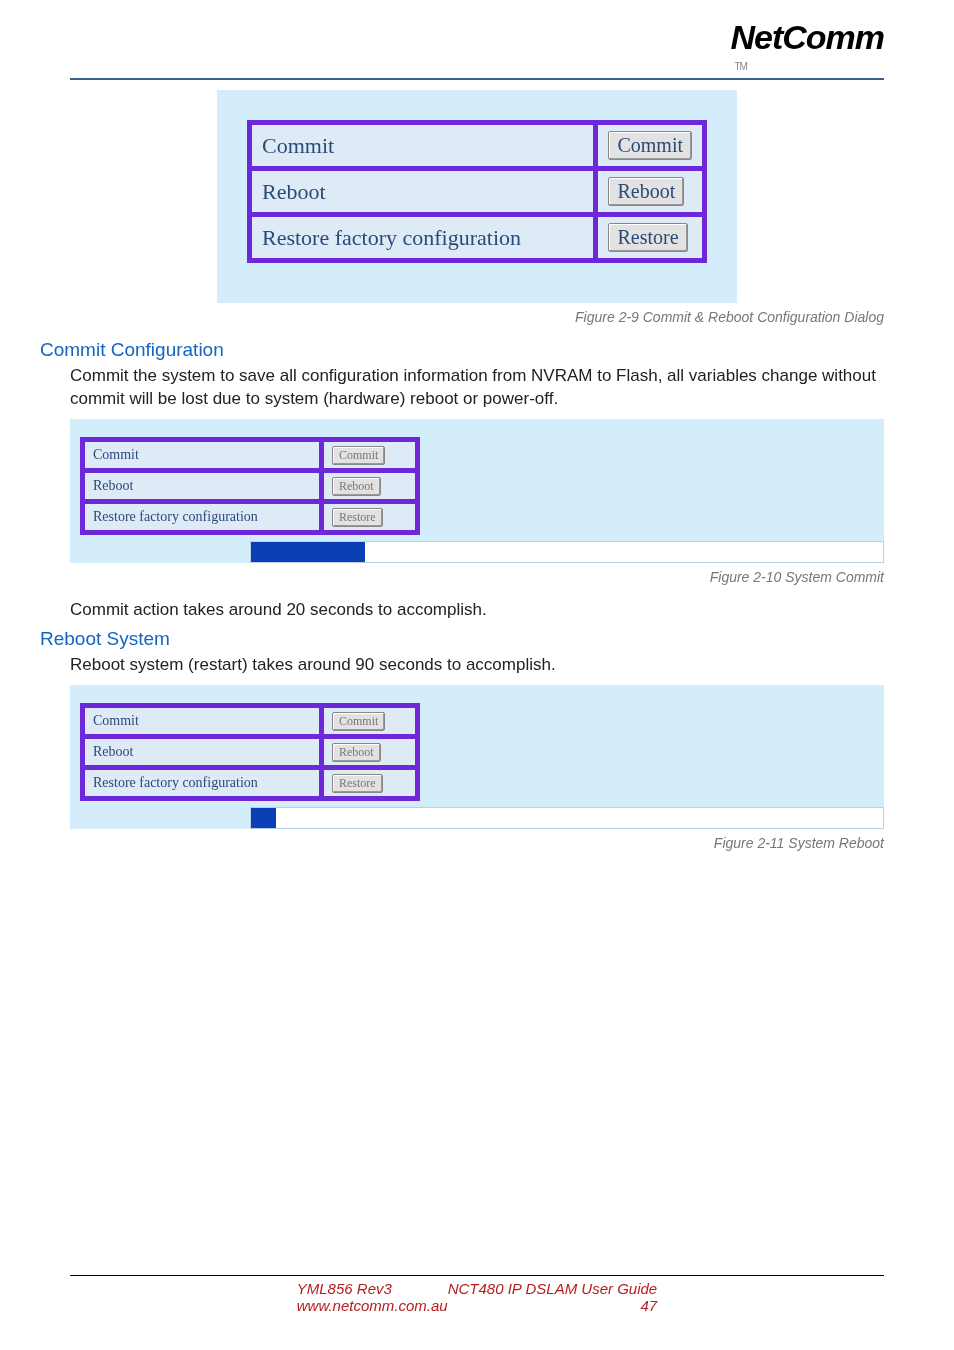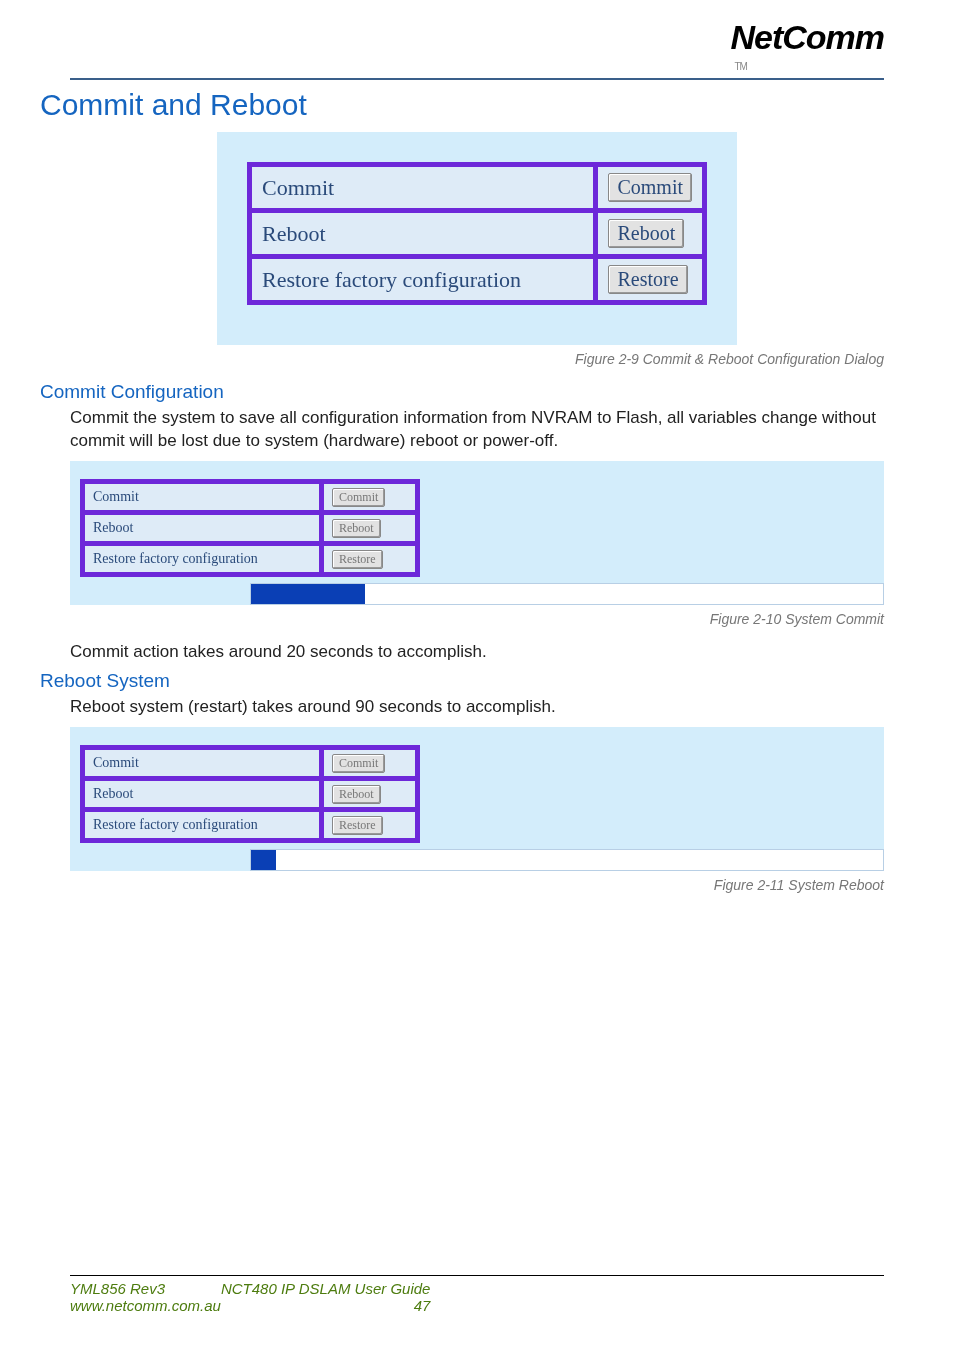--- a/index.html
+++ b/index.html
@@ -122,40 +122,39 @@
     background: #0a3fb5;
   }
   .footer {
     position: absolute;
     bottom: 36px;
     left: 70px;
     right: 70px;
     border-top: 1px solid #000;
     padding-top: 4px;
     display: flex;
-    justify-content: flex-start;
+    justify-content: center;
     font-style: italic;
-    color: #4d7c0f;
+    color: #b91c1c;
     font-size: 15px;
   }
   .footer .left { text-align: left; }
   .footer .right { text-align: right; }
 </style>
 </head>
 <body>
 
 <div class="page">
   <div class="header">
     <div class="logo">
       <span>NetComm</span>
       <span class="tm">TM</span>
     </div>
   </div>
 
-  <h1>Commit and Reboot</h1>
 
   <div class="dialog-wrap">
     <table class="cfg-table">
       <tbody>
           <tr>
         <td class="lbl">Commit</td>
         <td class="btncell"><span class="fake-btn">Commit</span></td>
       </tr>
       <tr>
         <td class="lbl">Reboot</td>

